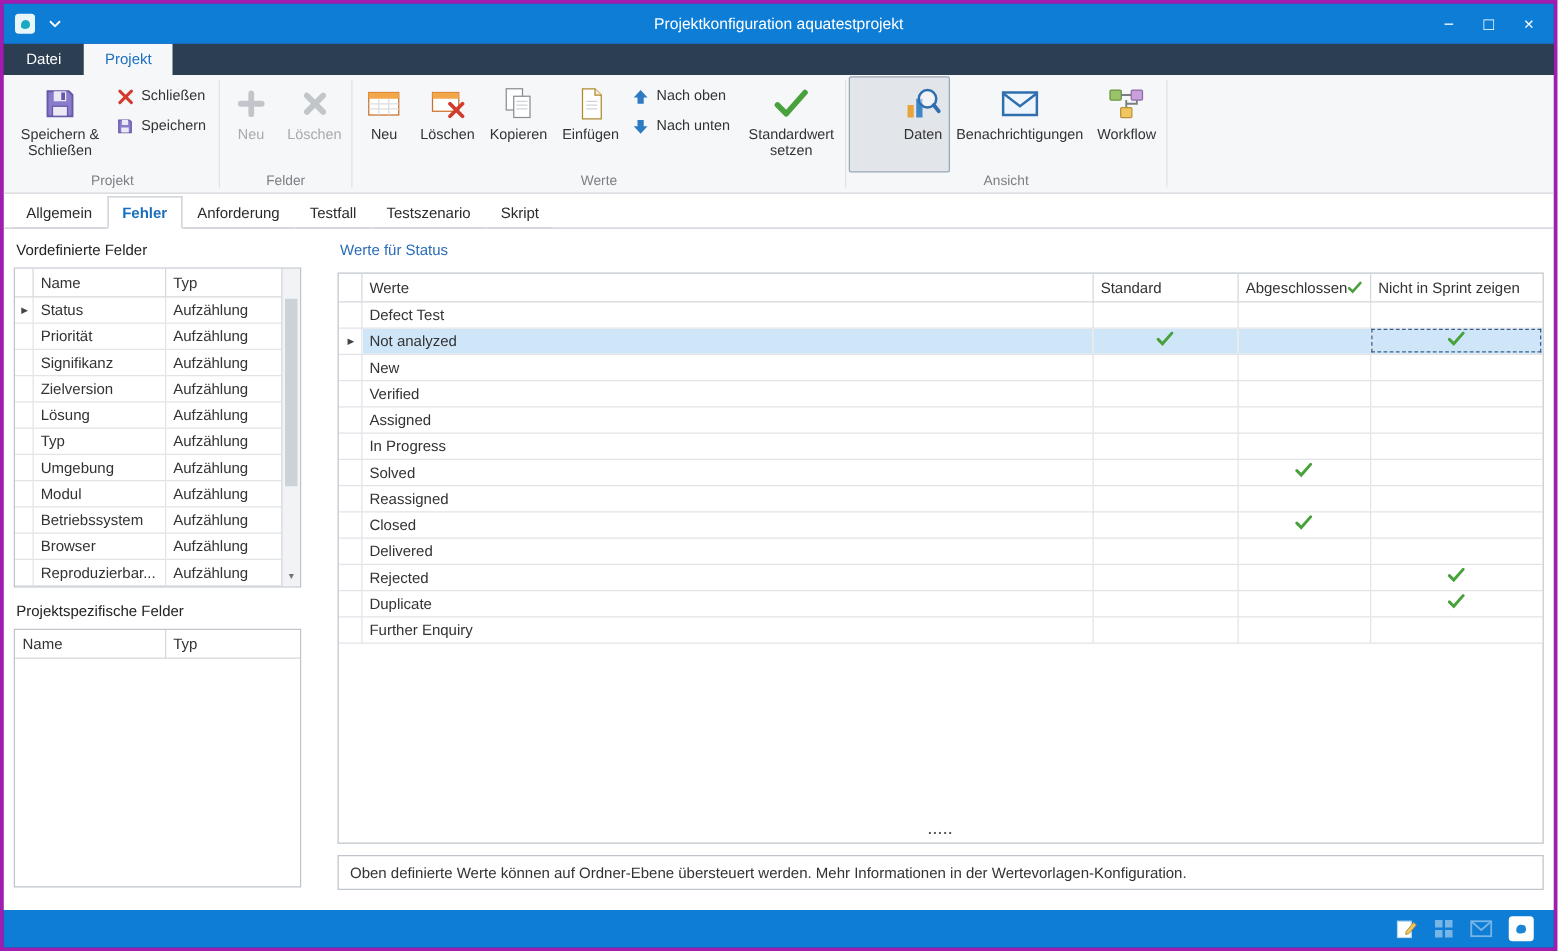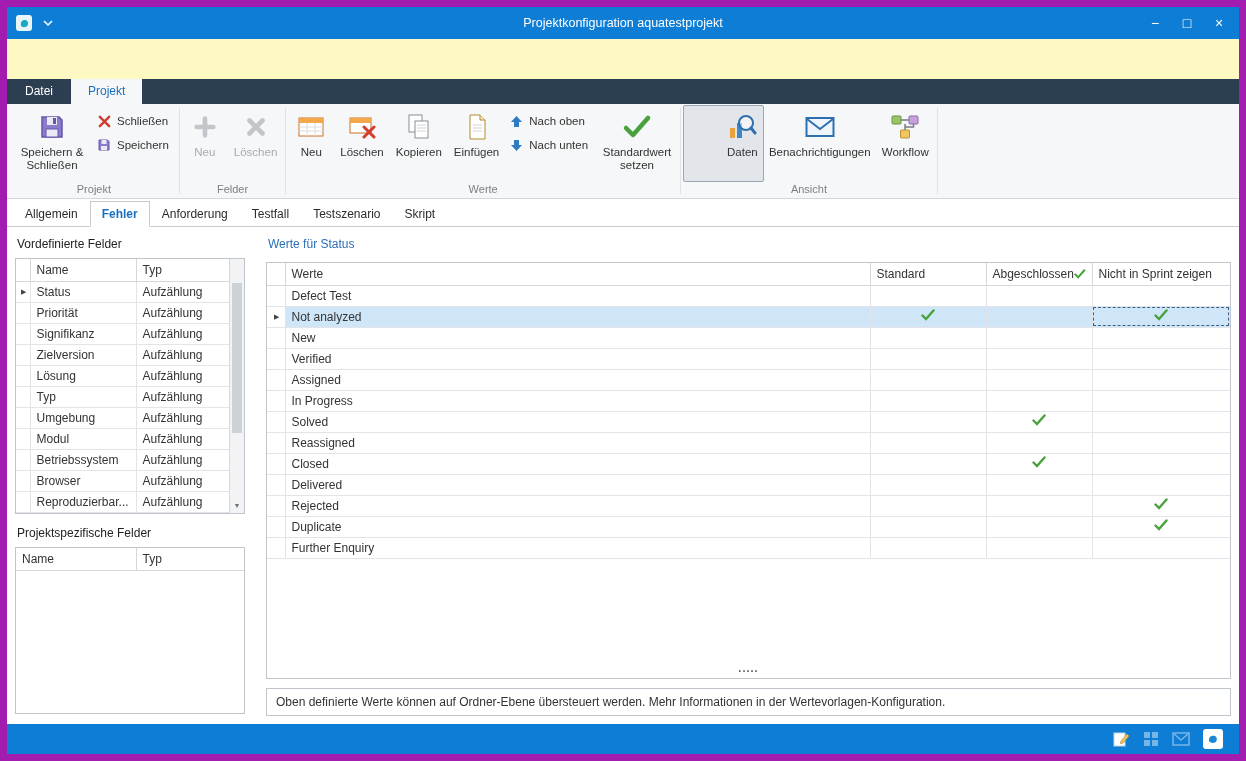--- a/index.html
+++ b/index.html
@@ -1,29 +1,29 @@
 <!DOCTYPE html>
 <html lang="de"><head>
 <meta charset="utf-8">
 <style>
   *{box-sizing:border-box;margin:0;padding:0;}
   html,body{width:1246px;height:761px;}
   body{font-family:"Liberation Sans",sans-serif;font-size:12px;color:#333;background:#fff;overflow:hidden;}
-  .window{width:1246px;height:761px;border:7px solid #a21caf;display:flex;flex-direction:column;background:#fef9c3;}
+  .window{width:1246px;height:761px;border:3px solid #a21caf;display:flex;flex-direction:column;background:#4c1d95;}
 
   
   .titlebar{height:32px;background:#0d7dd6;display:flex;align-items:center;position:relative;color:#fff;flex:0 0 auto;padding:0 4px;}
   .app-icon{width:18px;height:18px;margin-left:4px;display:flex;align-items:center;}
   .qat-caret{margin-left:10px;display:flex;align-items:center;}
   .tb-title{position:absolute;left:0;right:0;text-align:center;font-size:12.5px;color:#fff;}
   .win-btns{margin-left:auto;display:flex;z-index:2;}
   .win-btn{width:32px;height:26px;display:flex;align-items:center;justify-content:center;font-size:14px;color:#fff;}
 
   
-  .tabrow{height:25px;background:#2c3e52;display:flex;align-items:stretch;flex:0 0 auto;margin-top:40px;}
+  .tabrow{height:25px;background:#2c3e52;display:flex;align-items:stretch;flex:0 0 auto;}
   .ftab{padding:4px 18px 5px;color:#fff;font-size:12px;display:flex;align-items:center;}
   .ptab-main{padding:4px 17px 5px;background:#f6f7f8;color:#1b6fc0;display:flex;align-items:center;}
 
   
   .ribbon{background:#f6f7f8;border-bottom:1px solid #d4d7da;display:flex;align-items:stretch;height:95px;flex:0 0 auto;padding-left:2px;}
   .rgroup{display:flex;flex-direction:column;padding:1px 2px 0;}
   .rg-content{flex:1;display:flex;align-items:stretch;}
   .rg-label{text-align:center;font-size:11px;color:#7c8085;padding:1px 8px 3px;}
   .rsep{width:1px;background:#dfe2e5;margin:4px 0;flex:0 0 auto;}
   .rbig{display:flex;flex-direction:column;align-items:center;justify-content:flex-start;padding:5px 5px 2px;min-width:46px;max-width:82px;text-align:center;border:1px solid transparent;border-radius:2px;}
@@ -34,21 +34,21 @@
   .rsmall{display:flex;align-items:center;gap:5px;padding:2px 8px 2px 3px;font-size:11.5px;border-radius:2px;white-space:nowrap;}
   .ricon32{height:32px;display:flex;align-items:center;justify-content:center;}
   .ricon16{width:16px;height:16px;display:flex;align-items:center;justify-content:center;}
 
   
   .page-tabs{display:flex;align-items:flex-end;height:28px;background:#fff;border-bottom:1px solid #c6cbd0;padding-left:6px;flex:0 0 auto;}
   .ptab{padding:5px 11px 5px;font-size:12px;color:#2b2b2b;border:1px solid transparent;margin-bottom:-1px;border-bottom-color:#c6cbd0;text-align:center;}
   .ptab.active{color:#1b6fc0;font-weight:bold;border-color:#c6cbd0;border-bottom-color:#fff;background:#fff;}
 
   
-  .content{flex:1;display:flex;padding:6px 8px 8px;gap:21px;background:#fff;min-height:0;}
+  .content{flex:1;display:flex;padding:6px 8px 16px;gap:29px;background:#fff;min-height:0;}
   .left-panel{width:230px;flex:0 0 auto;display:flex;flex-direction:column;min-height:0;}
   .panel-title{padding:4px 2px 7px;color:#222;}
   .fgrid{border:1px solid #bfc5cb;display:flex;background:#fff;}
   .fgrid.fixed{height:256px;flex:0 0 auto;}
   .fgrid.fill{flex:1;margin-bottom:2px;}
   table.ftable{border-collapse:collapse;table-layout:fixed;flex:1;align-self:flex-start;width:100%;}
   .ftable th{font-weight:normal;text-align:left;padding:2px 6px;height:22px;background:#fff;color:#333;border:1px solid #d5d8db;border-top:none;}
   .ftable td{height:21px;padding:1px 6px;border:1px solid #e2e4e7;background:#fff;white-space:nowrap;overflow:hidden;}
   .ftable .ind, .vtable .ind{padding:0 0 0 2px;font-size:7px;color:#444;text-align:center;}
   .ftable tr th:first-child, .ftable tr td:first-child{border-left:none;}

